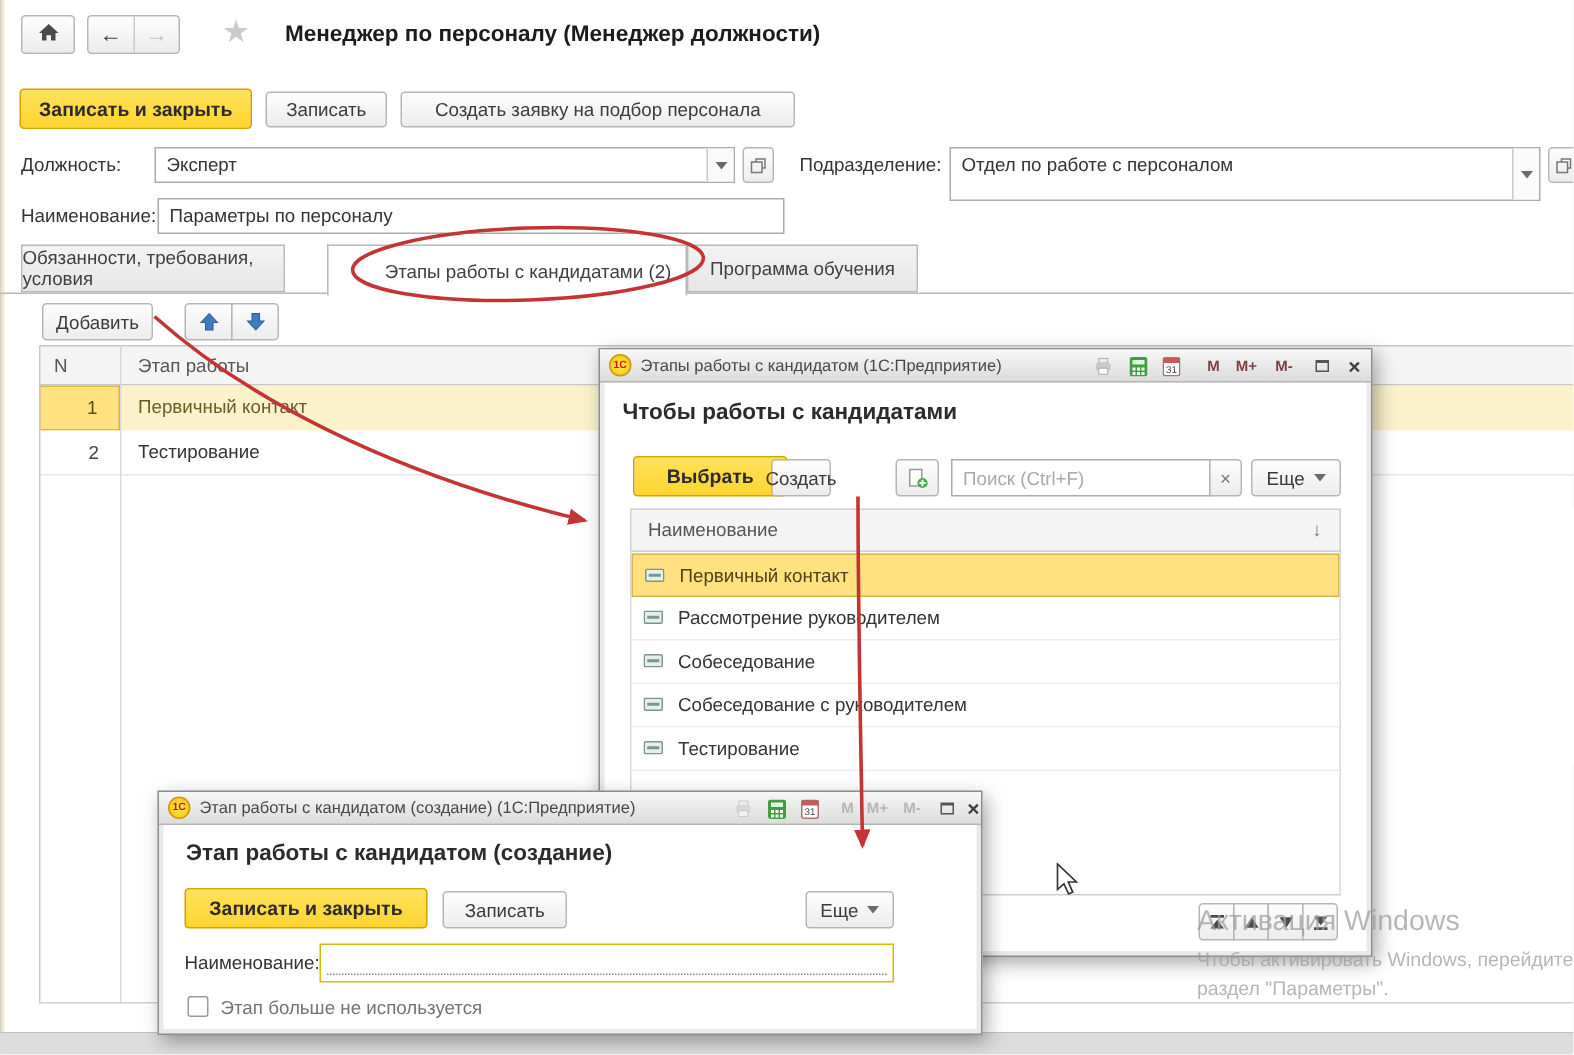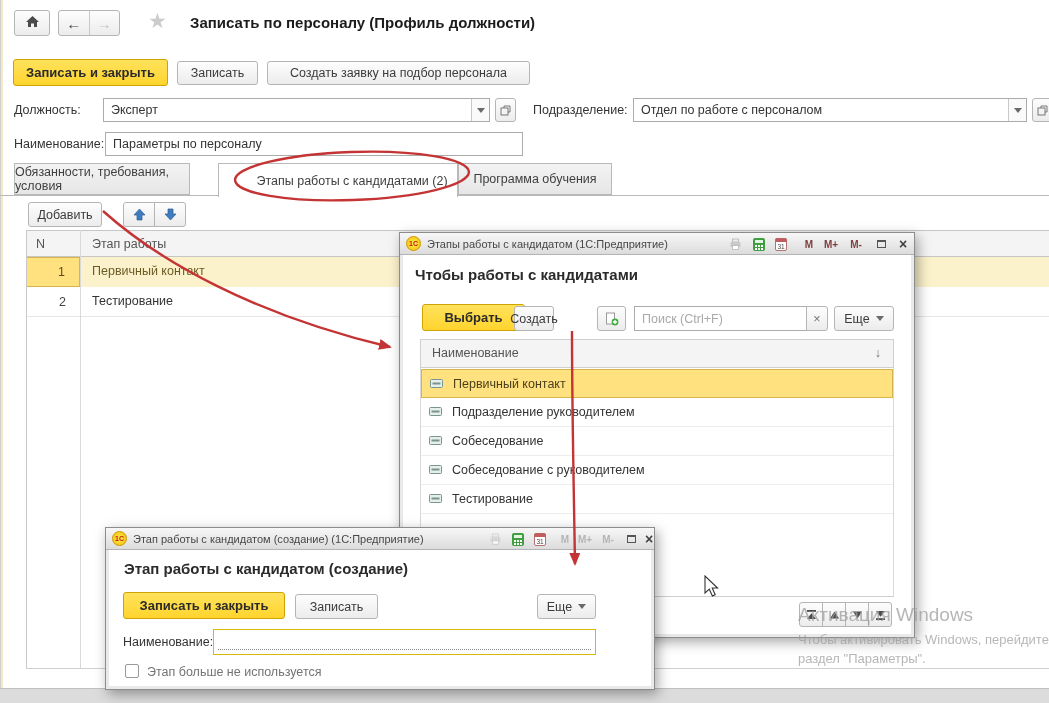--- a/index.html
+++ b/index.html
@@ -65,21 +65,21 @@
   </div>
   <div class="abs" style="left:58px;top:10px;width:62px;height:26px;border:1px solid #b5b5b5;border-radius:3px;background:linear-gradient(#fdfdfd,#ececec);display:flex;">
     <div style="width:31px;display:flex;align-items:center;justify-content:center;border-right:1px solid #c9c9c9;">
       <span style="font-size:15px;color:#3f3f3f;font-weight:bold;">←</span>
     </div>
     <div style="width:30px;display:flex;align-items:center;justify-content:center;">
       <span style="font-size:15px;color:#c3c3c3;font-weight:bold;">→</span>
     </div>
   </div>
   <span class="abs" style="left:148px;top:9px;font-size:21px;color:#cbcbcb;">★</span>
-  <div class="abs" style="left:190px;top:14px;font-size:15px;font-weight:bold;color:#1c1c1c;">Записать по персоналу (Профиль должности)</div>
+  <div class="abs" style="left:190px;top:14px;font-size:15px;font-weight:bold;color:#1c1c1c;">Менеджер по персоналу (Менеджер должности)</div>
 
   <div class="btn btn-yellow" style="left:13px;top:59px;width:155px;height:27px;font-size:13px;">
     <span>Записать и закрыть</span>
   </div>
   <div class="btn" style="left:177px;top:61px;width:81px;height:24px;">
     <span>Записать</span>
   </div>
   <div class="btn" style="left:267px;top:61px;width:263px;height:24px;">
     <span>Создать заявку на подбор персонала</span>
   </div>
@@ -92,21 +92,21 @@
       </span>
   </div>
   <div class="btn" style="left:495px;top:98px;width:21px;height:24px;">
     <svg width="11" height="11">
         <rect x="1" y="3" width="7" height="7" fill="none" stroke="#777"></rect>
         <path d="M4 3 V1 H10 V7 H8" fill="none" stroke="#777"></path>
       </svg>
   </div>
 
   <div class="abs lbl" style="left:533px;top:103px;">Подразделение:</div>
-  <div class="combo" style="left:633px;top:98px;width:394px;height:24px;">
+  <div class="combo" style="left:633px;top:98px;width:394px;height:36px;">
     <span class="val">Отдел по работе с персоналом</span>
     <span class="dd">
         <span class="tri-down"></span>
       </span>
   </div>
   <div class="btn" style="left:1032px;top:98px;width:21px;height:24px;">
     <svg width="11" height="11">
         <rect x="1" y="3" width="7" height="7" fill="none" stroke="#777"></rect>
         <path d="M4 3 V1 H10 V7 H8" fill="none" stroke="#777"></path>
       </svg>
@@ -241,21 +241,21 @@
             <rect x=".5" y=".5" width="12" height="8" rx="1" fill="#e7efec" stroke="#7a958f"></rect>
             <rect x="2.5" y="3.5" width="8" height="2" fill="#7a958f"></rect>
           </svg></span>
       <span style="margin-left:10px;color:#4d411a;">Первичный контакт</span>
     </div>
     <div class="list-row" style="left:21px;top:165px;width:472px;height:29px;border-bottom:1px solid #ededed;">
       <span style="margin-left:8px;"><svg width="13" height="9">
             <rect x=".5" y=".5" width="12" height="8" rx="1" fill="#e7efec" stroke="#7a958f"></rect>
             <rect x="2.5" y="3.5" width="8" height="2" fill="#7a958f"></rect>
           </svg></span>
-      <span style="margin-left:10px;">Подразделение руководителем</span>
+      <span style="margin-left:10px;">Рассмотрение руководителем</span>
     </div>
     <div class="list-row" style="left:21px;top:194px;width:472px;height:29px;border-bottom:1px solid #ededed;">
       <span style="margin-left:8px;"><svg width="13" height="9">
             <rect x=".5" y=".5" width="12" height="8" rx="1" fill="#e7efec" stroke="#7a958f"></rect>
             <rect x="2.5" y="3.5" width="8" height="2" fill="#7a958f"></rect>
           </svg></span>
       <span style="margin-left:10px;">Собеседование</span>
     </div>
     <div class="list-row" style="left:21px;top:223px;width:472px;height:29px;border-bottom:1px solid #ededed;">
       <span style="margin-left:8px;"><svg width="13" height="9">

